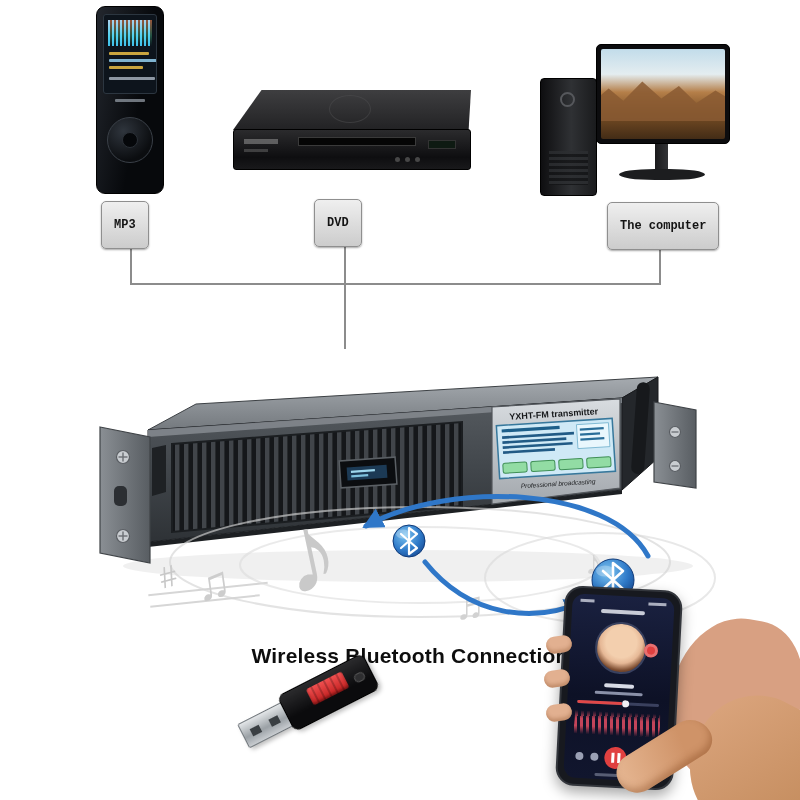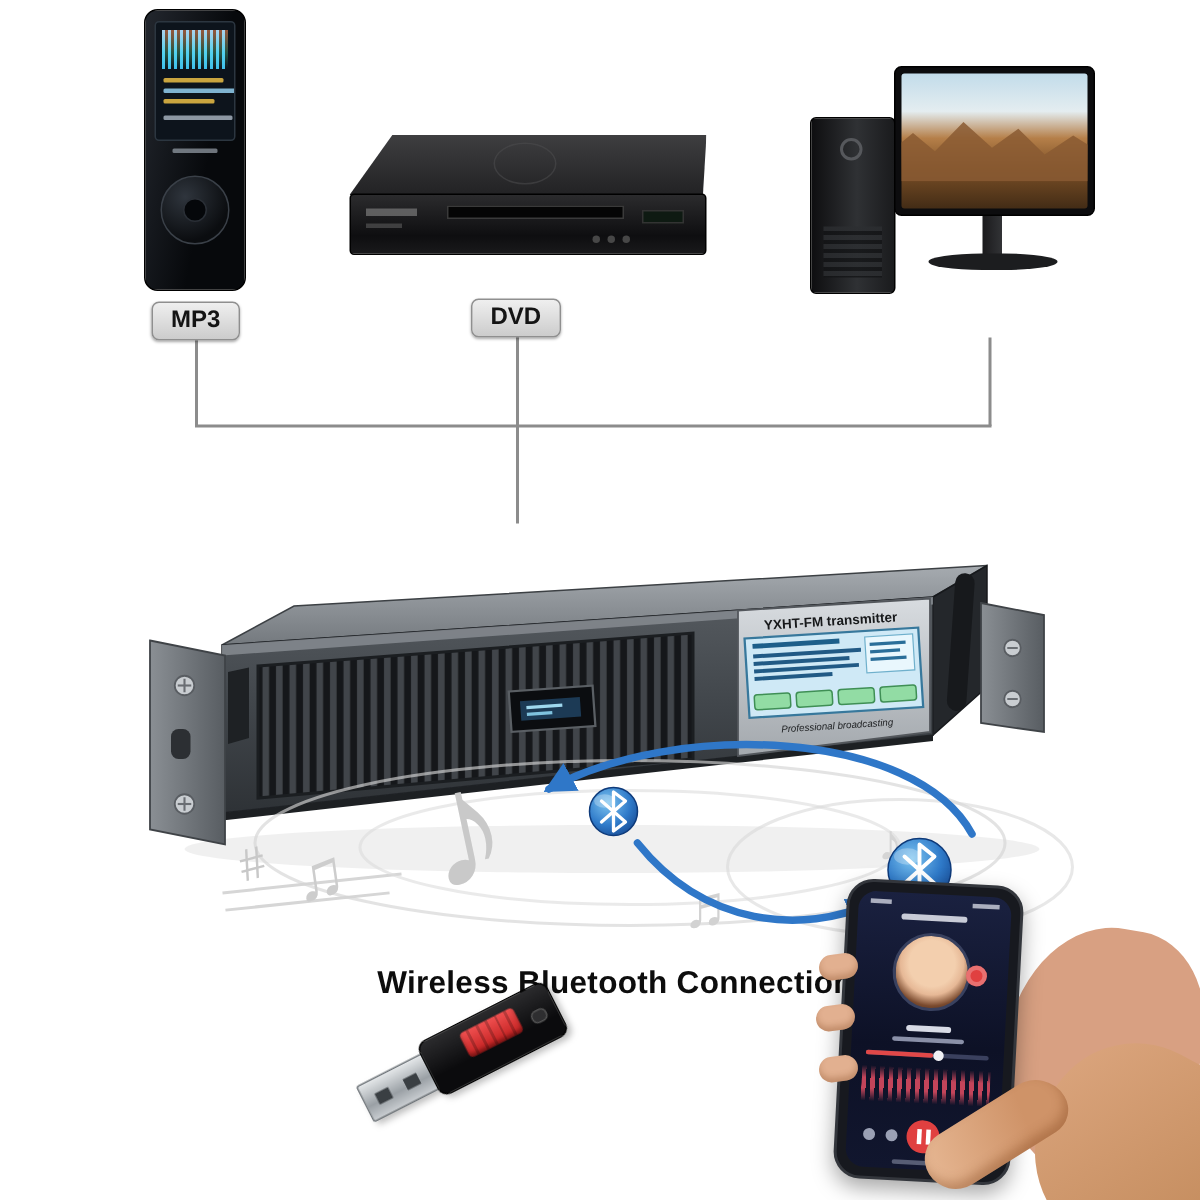--- a/index.html
+++ b/index.html
@@ -2,23 +2,23 @@
 <html><head>
 <meta charset="utf-8">
 <style>
   html,body{margin:0;padding:0;background:#fff;}
   .stage{position:relative;width:800px;height:800px;background:#ffffff;overflow:hidden;
          font-family:"Liberation Sans",sans-serif;}
   .stage *{box-sizing:border-box;}
   svg text{font-family:"Liberation Sans",sans-serif;}
 
   
-  .tag{position:absolute;padding:3px 12px;background:linear-gradient(#efefef,#cccccc);
-       border:1px solid #8f8f8f;border-radius:5px;font-size:16px;font-weight:bold;color:#141414;
-       box-shadow:0 1px 2px rgba(0,0,0,.35);white-space:nowrap;z-index:6;}
+  .tag{position:absolute;padding:16px 12px;background:linear-gradient(#efefef,#cccccc);
+       border:1px solid #8f8f8f;border-radius:5px;font-size:12px;font-weight:bold;color:#141414;
+       box-shadow:0 1px 2px rgba(0,0,0,.35);white-space:nowrap;z-index:6;font-family:Liberation Mono, monospace;}
 
   
   .cline{position:absolute;background:#8c8c8c;z-index:1;}
 
   
   .mp3{position:absolute;left:96px;top:6px;width:68px;height:188px;border-radius:9px;
        background:linear-gradient(100deg,#23272e,#07090c 60%);border:1px solid #000;z-index:5;}
   .mp3-screen{position:absolute;left:6px;top:7px;right:6px;height:80px;background:#0d141c;
        border:1px solid #2c3640;border-radius:3px;overflow:hidden;}
   .mp3-eq{position:absolute;left:4px;top:5px;right:4px;height:26px;
@@ -174,20 +174,21 @@
     <div class="tower-logo"></div>
     <div class="tower-vents"></div>
   </div>
   <div class="mon-neck"></div>
   <div class="mon-base"></div>
   <div class="monitor">
     <div class="mon-screen">
       <div class="mon-peaks"></div>
     </div>
   </div>
+  <div class="tag" style="left:607px;top:202px;">The computer</div>
 
   <div class="cline" style="left:130px;top:224px;width:2px;height:60px;"></div>
   <div class="cline" style="left:344px;top:222px;width:2px;height:62px;"></div>
   <div class="cline" style="left:659px;top:225px;width:2px;height:59px;"></div>
   <div class="cline" style="left:130px;top:283px;width:531px;height:2px;"></div>
   <div class="cline" style="left:344px;top:283px;width:2px;height:66px;"></div>
 
   <svg width="664" height="240" viewBox="0 0 664 240" style="position:absolute;left:78px;top:360px;z-index:2;">
     <defs>
       <linearGradient id="gTop" x1="0" y1="0" x2="0" y2="1">

